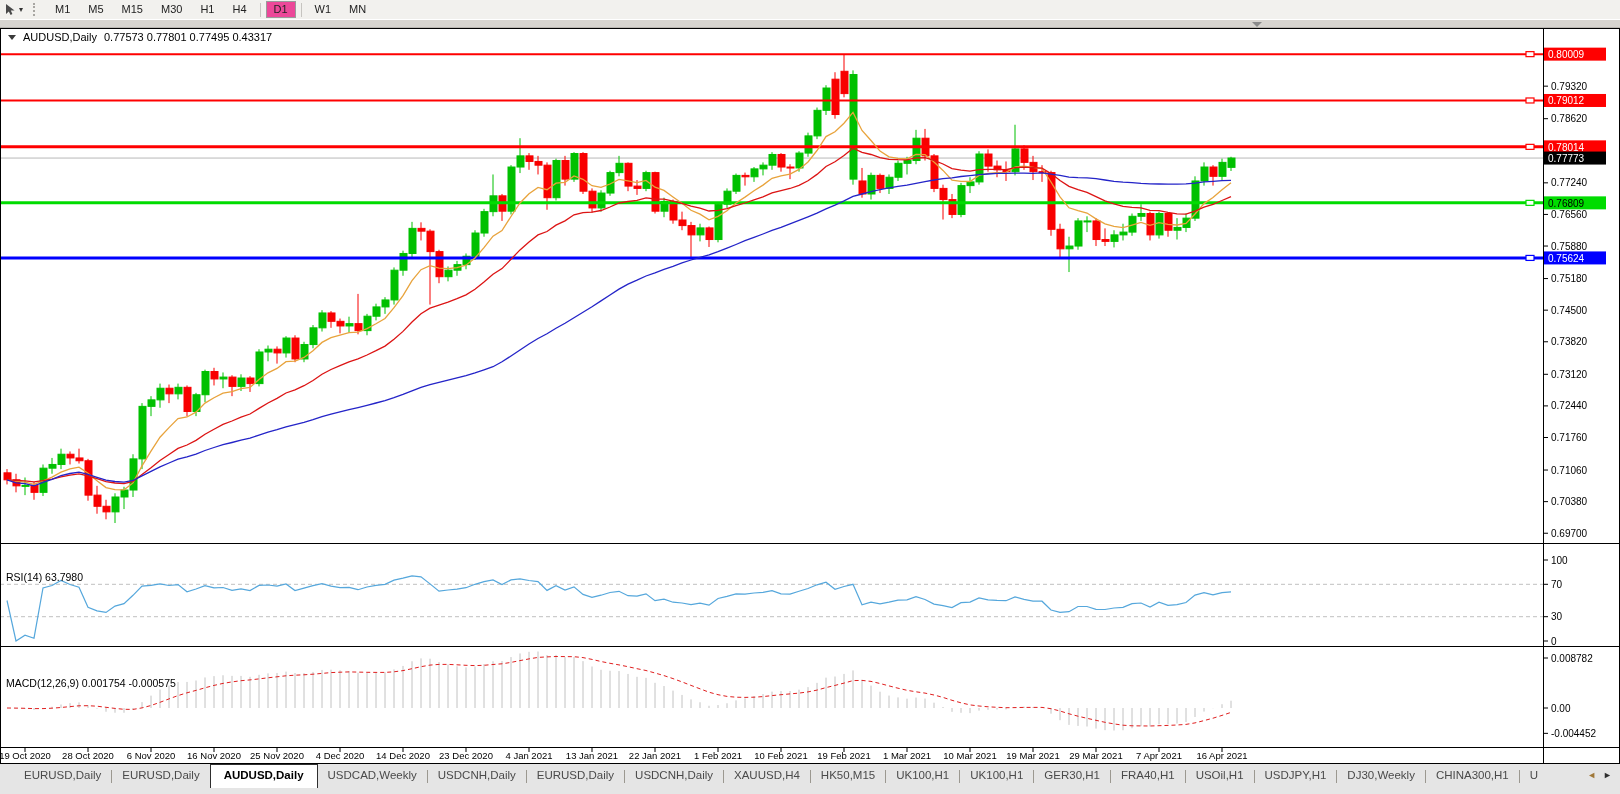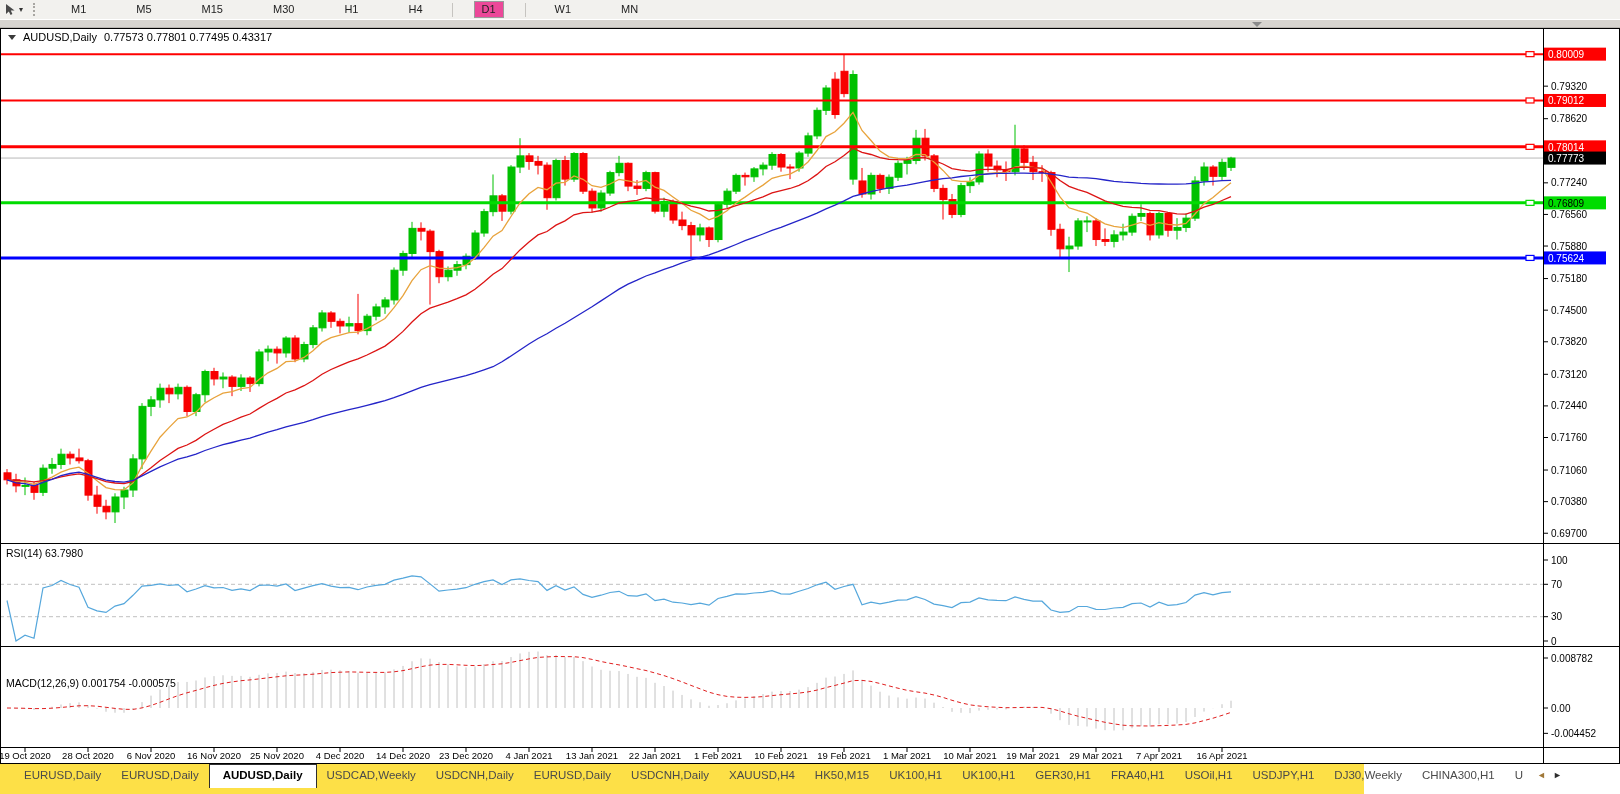--- a/index.html
+++ b/index.html
@@ -6,45 +6,45 @@
   body{width:1620px;height:794px;position:relative;overflow:hidden;background:#fff;
        font-family:"Liberation Sans",sans-serif;}
   svg text{font-family:"Liberation Sans",sans-serif;}
 
   
   .toolbar{position:absolute;left:0;top:0;width:1620px;height:19px;background:#F2F1EE;
            border-bottom:1px solid #DCDAD6;display:flex;align-items:center;z-index:3;}
   .tool-btn{display:flex;align-items:center;padding:0 4px;height:17px;}
   .caret{font-size:8px;color:#333;margin-left:3px;}
   .grip{width:4px;height:13px;border-left:2px dotted #A8A6A2;margin:0 7px 0 6px;}
-  .tf-btn{font-size:11px;color:#222;padding:0 7px;height:15px;line-height:15px;margin:0 17px;
+  .tf-btn{font-size:11px;color:#222;padding:0 7px;height:15px;line-height:15px;margin:0 1px;
           border:1px solid transparent;cursor:default;}
   .tf-btn.active{background:#ec4899;border:1px solid #9B9B9B;}
   .tb-sep{width:1px;height:14px;background:#C6C4C0;margin:0 4px;}
 
   
   .divider{position:absolute;left:0;top:19px;width:1620px;height:9px;background:#D7D4CF;
            border-top:1px solid #FFF;border-bottom:1px solid #B9B6B1;box-sizing:border-box;z-index:3;}
   .div-handle{position:absolute;left:1252px;top:2px;width:0;height:0;
               border-left:5px solid transparent;border-right:5px solid transparent;
               border-top:5px solid #8A8A8A;}
 
   
   .chart-title{position:absolute;left:8px;top:31px;z-index:2;display:flex;align-items:center;
                gap:7px;font-size:11px;color:#000;}
   .tri-down{width:0;height:0;border-left:4px solid transparent;border-right:4px solid transparent;
             border-top:5px solid #3A3A3A;}
   .panel-label{position:absolute;left:6px;z-index:2;font-size:10.5px;color:#000;}
-  #rsi-label{top:547px;}
+  #rsi-label{top:571px;}
   #macd-label{top:677px;}
 
   #chart-canvas{position:absolute;left:0;top:0;z-index:1;}
 
   
-  .tabbar{position:absolute;left:0;top:764px;width:1364px;height:30px;background:#fde047;
+  .tabbar{position:absolute;left:0;top:764px;width:1620px;height:30px;background:#e5e5e5;
           display:flex;align-items:flex-start;padding-left:14px;box-sizing:border-box;z-index:3;}
   .tab{font-size:11.5px;color:#4A4A4A;padding:5px 10px;white-space:nowrap;cursor:default;}
   .tab.active{background:#FFF;border:1px solid #2E2E2E;border-bottom:none;font-weight:bold;
               color:#000;padding:4px 13px 7px;}
   .tab-sep{width:1px;height:13px;background:#9B9890;margin-top:6px;}
   .tab-arrows{margin-left:auto;display:flex;gap:7px;padding:7px 8px 0 4px;}
   .arrow{font-size:9px;line-height:9px;cursor:default;}
   .arrow-left{color:#A07838;}
   .arrow-right{color:#2E2E2E;}
 </style>

